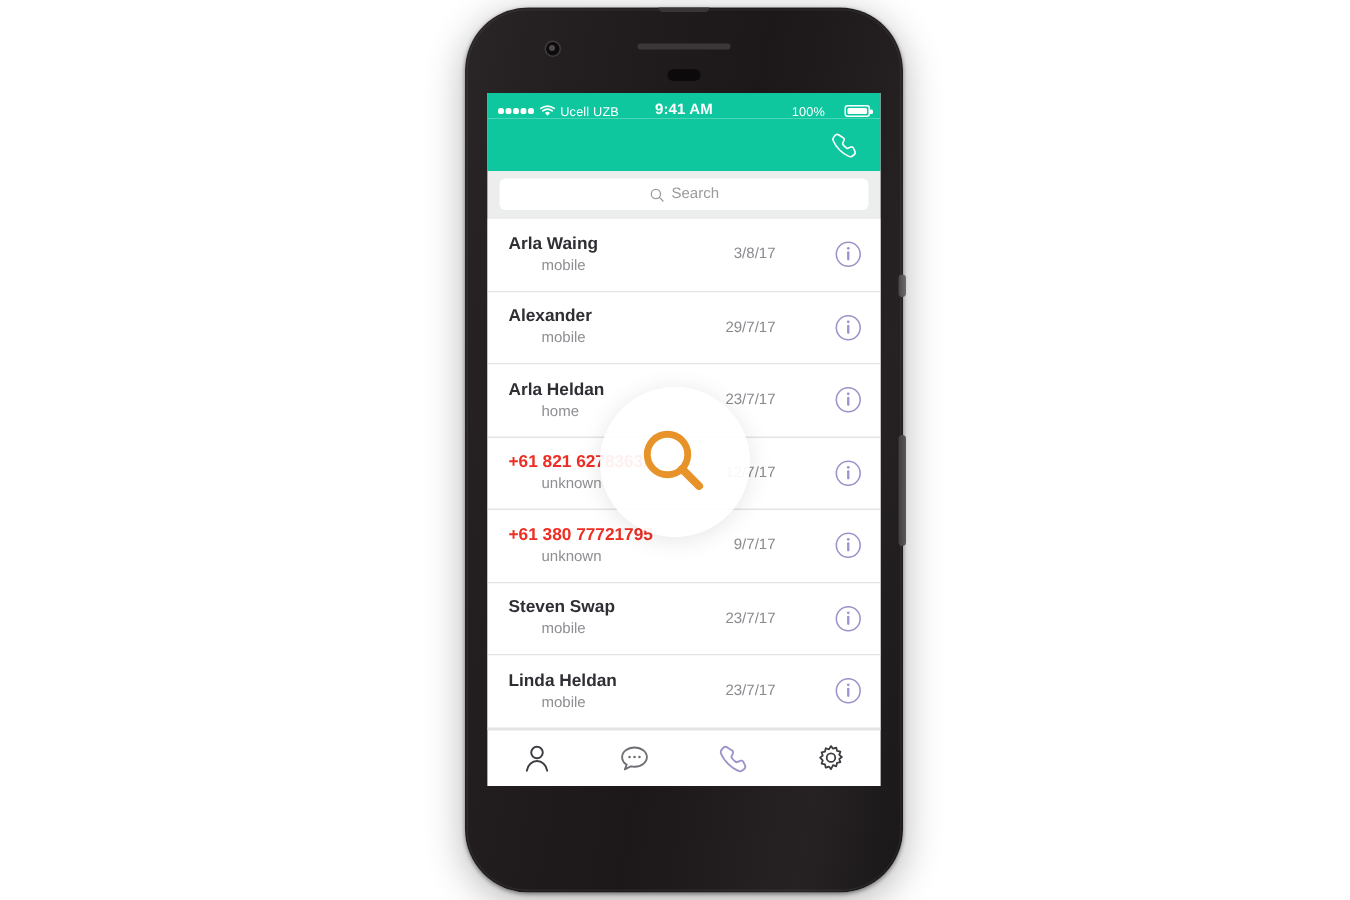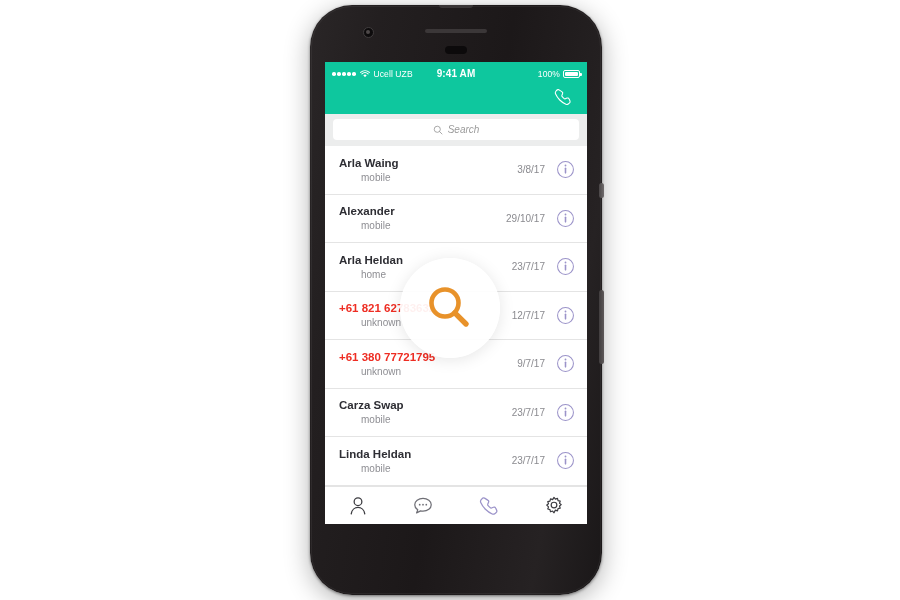--- a/index.html
+++ b/index.html
@@ -155,21 +155,21 @@
   #status-time {
     font-size: 10px;
     font-weight: bold;
     position: absolute;
     left: 50%;
     transform: translateX(-50%);
   }
   #status-right {
     display: flex;
     align-items: center;
-    gap: 3px;
+    gap: 13px;
     justify-content: flex-end;
     flex: 1;
   }
   #battery-percent { font-size: 8.5px; }
   #battery-icon {
     width: 17px;
     height: 8px;
     border: 1px solid #ffffff;
     border-radius: 2px;
     box-sizing: border-box;
@@ -216,36 +216,36 @@
     border-radius: 4px;
     height: 21px;
     display: flex;
     align-items: center;
     justify-content: center;
     gap: 5px;
   }
   #search-placeholder {
     color: #9b9b9b;
     font-size: 10px;
-    font-style: italic;
   }
 
   
   #contact-list {
     background: #ffffff;
     position: relative;
   }
   .contact-row {
     display: flex;
     align-items: center;
     height: 48.5px;
     padding: 0 12px 0 14px;
     box-sizing: border-box;
     border-bottom: 1px solid #e4e4e4;
     background: #ffffff;
+    gap: 28px;
   }
   .contact-texts {
     flex: 1;
     display: flex;
     flex-direction: column;
     justify-content: center;
     gap: 3px;
     min-width: 0;
   }
   .contact-title {
@@ -378,21 +378,21 @@
               <circle cx="11" cy="11" r="9.2" fill="none" stroke="#9b93c9" stroke-width="1.2"></circle>
               <circle cx="11" cy="6.4" r="1.05" fill="#9b93c9"></circle>
               <rect x="10.1" y="8.6" width="1.8" height="7.2" rx="0.9" fill="#9b93c9"></rect>
             </svg></div>
         </div>
         <div class="contact-row">
           <div class="contact-texts">
             <div class="contact-title">Alexander</div>
             <div class="contact-sub">mobile</div>
           </div>
-          <div class="contact-date">29/10/17</div>
+          <div class="contact-date">29/7/17</div>
           <div class="info-button"><svg width="19" height="19" viewBox="0 0 22 22">
               <circle cx="11" cy="11" r="9.2" fill="none" stroke="#9b93c9" stroke-width="1.2"></circle>
               <circle cx="11" cy="6.4" r="1.05" fill="#9b93c9"></circle>
               <rect x="10.1" y="8.6" width="1.8" height="7.2" rx="0.9" fill="#9b93c9"></rect>
             </svg></div>
         </div>
         <div class="contact-row">
           <div class="contact-texts">
             <div class="contact-title">Arla Heldan</div>
             <div class="contact-sub">home</div>
@@ -423,21 +423,21 @@
           </div>
           <div class="contact-date">9/7/17</div>
           <div class="info-button"><svg width="19" height="19" viewBox="0 0 22 22">
               <circle cx="11" cy="11" r="9.2" fill="none" stroke="#9b93c9" stroke-width="1.2"></circle>
               <circle cx="11" cy="6.4" r="1.05" fill="#9b93c9"></circle>
               <rect x="10.1" y="8.6" width="1.8" height="7.2" rx="0.9" fill="#9b93c9"></rect>
             </svg></div>
         </div>
         <div class="contact-row">
           <div class="contact-texts">
-            <div class="contact-title">Carza Swap</div>
+            <div class="contact-title">Steven Swap</div>
             <div class="contact-sub">mobile</div>
           </div>
           <div class="contact-date">23/7/17</div>
           <div class="info-button"><svg width="19" height="19" viewBox="0 0 22 22">
               <circle cx="11" cy="11" r="9.2" fill="none" stroke="#9b93c9" stroke-width="1.2"></circle>
               <circle cx="11" cy="6.4" r="1.05" fill="#9b93c9"></circle>
               <rect x="10.1" y="8.6" width="1.8" height="7.2" rx="0.9" fill="#9b93c9"></rect>
             </svg></div>
         </div>
         <div class="contact-row">

